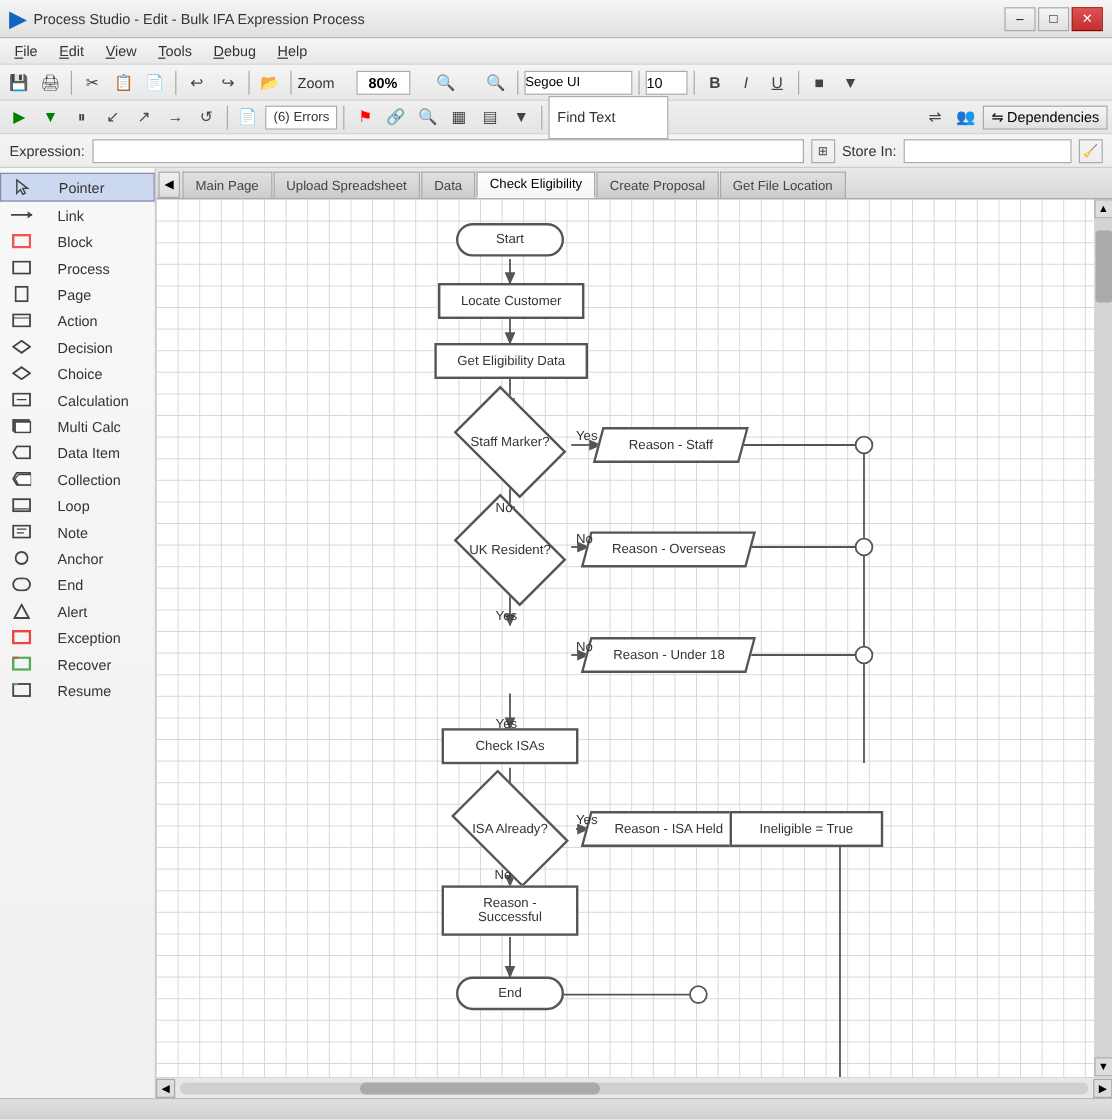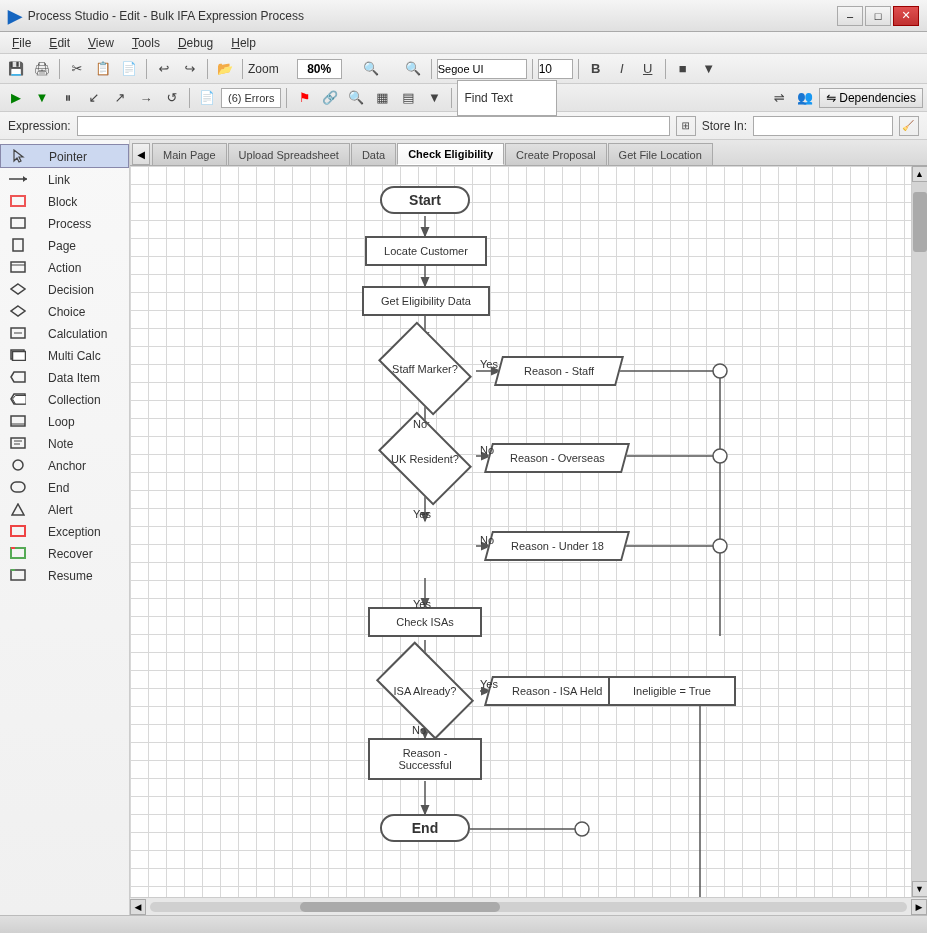--- a/index.html
+++ b/index.html
@@ -127,21 +127,21 @@
       font-size: 11px;
       color: #444;
       margin-right: 1px;
       height: 22px;
       display: flex;
       align-items: center;
     }
     .tab.active {
       background: linear-gradient(to bottom, #ffffff, #f5f5f5);
       color: #000;
-      font-weight: 700;
+      font-weight: 400;
       border-bottom: 1px solid white;
       z-index: 1;
       margin-top: 28px;
     }
 
     
     .canvas-wrapper {
       flex: 1;
       overflow: auto;
       background: white;
@@ -170,21 +170,21 @@
 
     
     .fc-elem { position: absolute; }
 
     
     .fc-stadium {
       background: white;
       border: 2px solid #555;
       border-radius: 20px;
       display: flex; align-items: center; justify-content: center;
-      font-size: 14px; font-weight: 700; color: #333;
+      font-size: 11px; font-weight: 400; color: #333;
     }
 
     
     .fc-rect {
       background: white;
       border: 2px solid #555;
       display: flex; align-items: center; justify-content: center;
       font-size: 11px; font-weight: 500; color: #333;
       text-align: center;
     }

